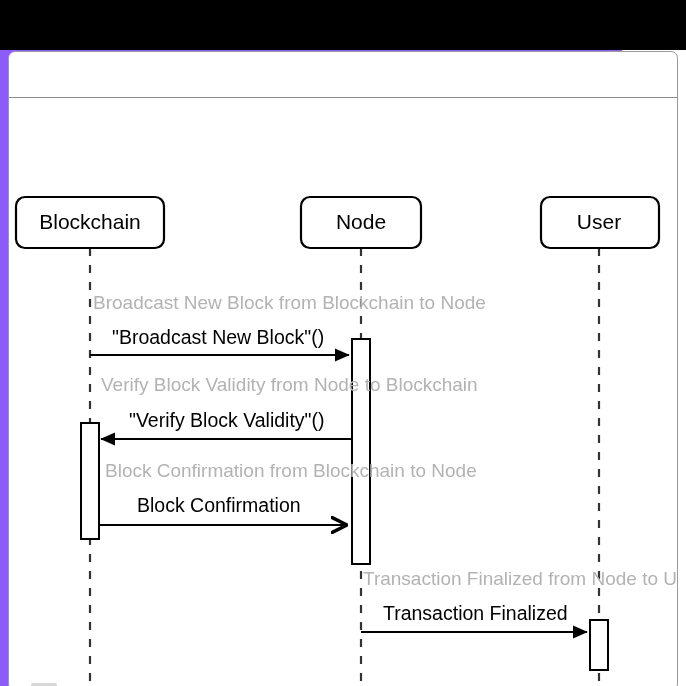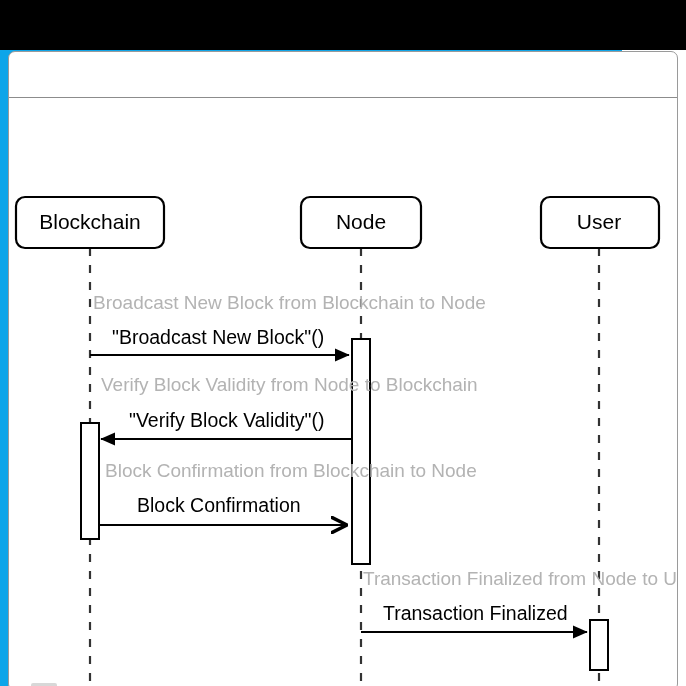--- a/index.html
+++ b/index.html
@@ -11,21 +11,21 @@
     width: 686px;
     height: 686px;
     overflow: hidden;
     font-family: "Liberation Sans", sans-serif;
   }
 
   #screen {
     position: relative;
     width: 622px;
     height: 686px;
-    background: #0ea5e9;
+    background: #8b5cf6;
   }
 
   
   .topbar {
     position: absolute;
     left: 0;
     top: 0;
     width: 686px;
     height: 50px;
     background: #000000;

